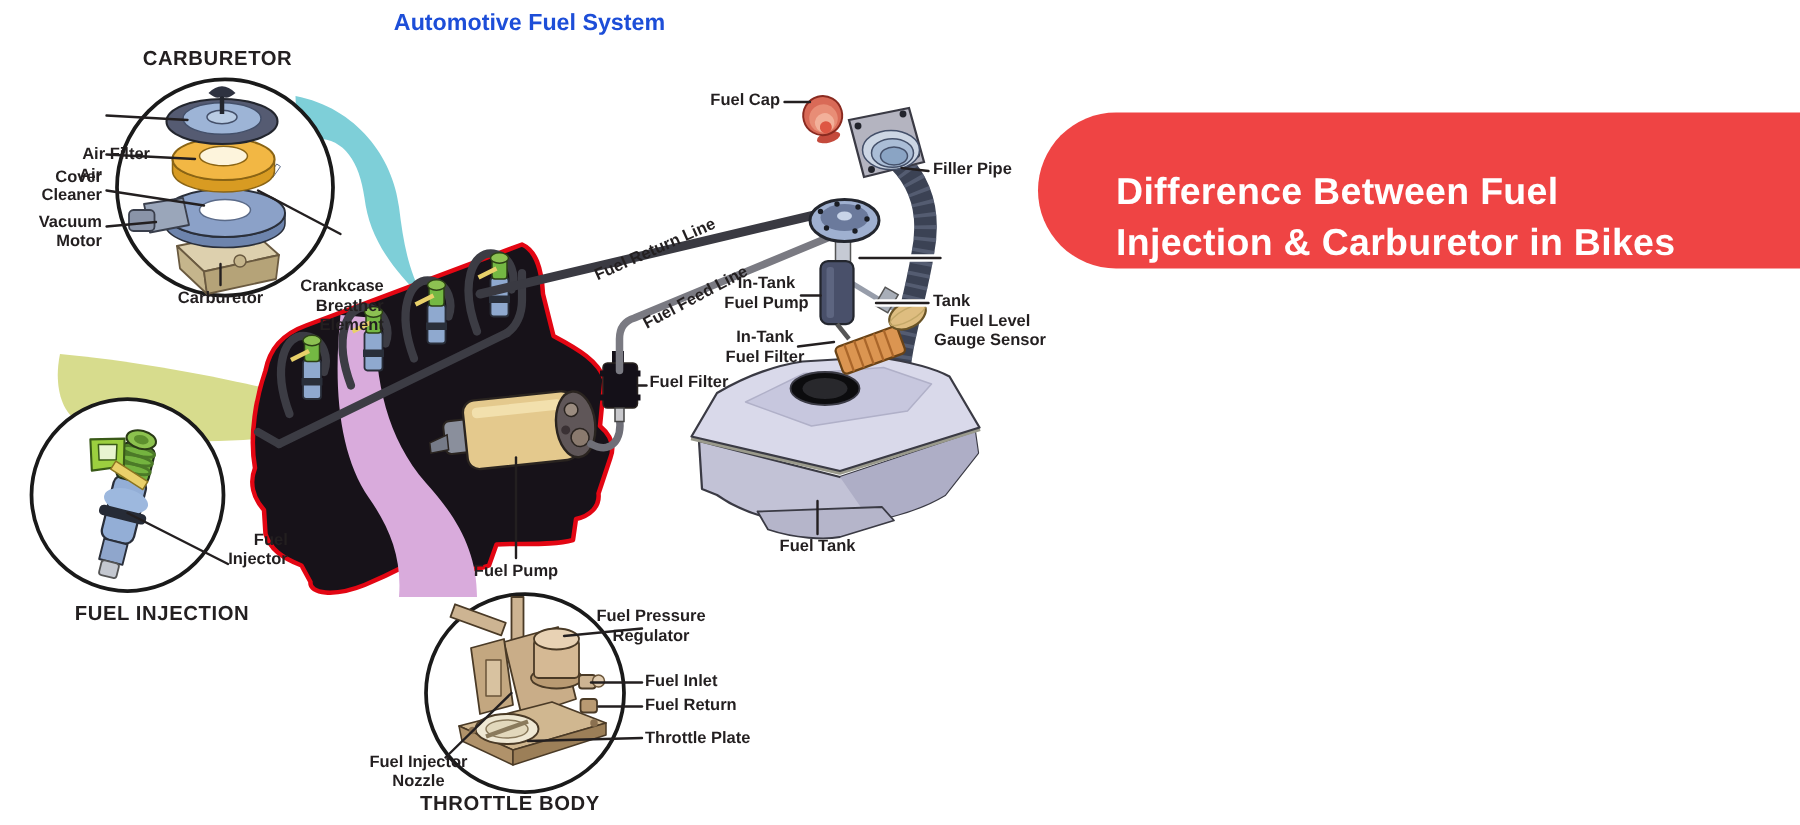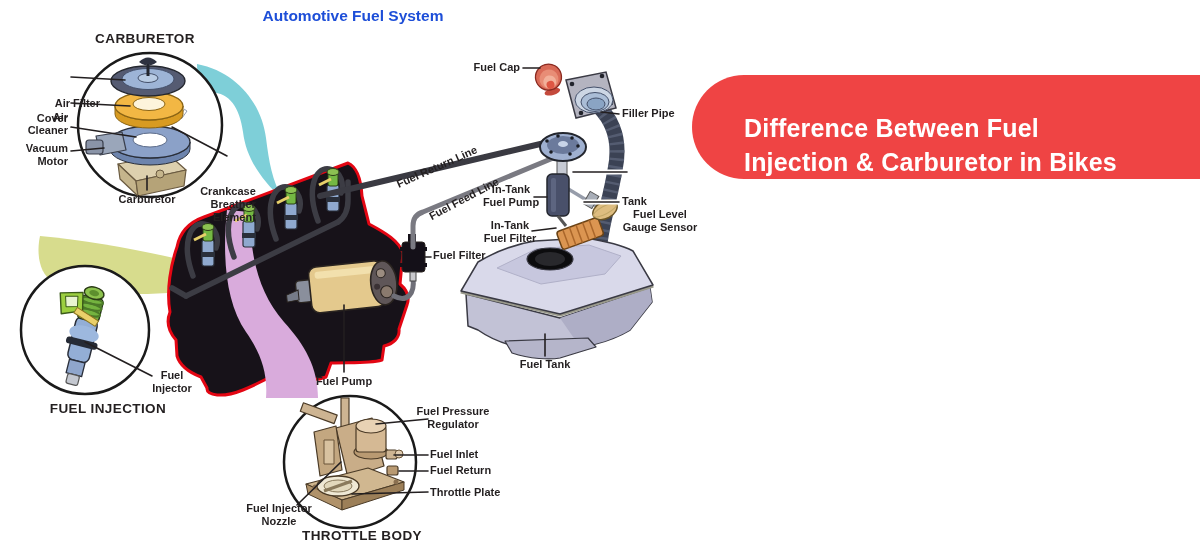--- a/index.html
+++ b/index.html
@@ -271,21 +271,21 @@
       <line x1="428" y1="471" x2="399" y2="471"></line>
       <line x1="428" y1="492" x2="352" y2="494"></line>
       <line x1="297" y1="505" x2="341" y2="462"></line>
     </g>
   </svg>
 
   <div class="lbl title center" style="left:353px; top:7px;">Automotive Fuel System</div>
 
   <div class="lbl heading center" style="left:145px; top:31px;">CARBURETOR</div>
   <div class="lbl heading center" style="left:82px; top:401px;margin-left:26px;">FUEL INJECTION</div>
-  <div class="lbl heading center" style="left:362px; top:528px;">THROTTLE BODY</div>
+  <div class="lbl heading center" style="left:340px; top:528px;">THROTTLE BODY</div>
 
   <div class="lbl right" style="right:1132px; top:71px;margin-top:41px;">Cover</div>
   <div class="lbl right" style="right:1100px; top:97px;">Air Filter</div>
   <div class="lbl right" style="right:1132px; top:111px;">Air
 Cleaner</div>
   <div class="lbl right" style="right:1132px; top:142px;text-align:right;">Vacuum
 Motor</div>
   <div class="lbl center" style="left:147px; top:193px;">Carburetor</div>
   <div class="lbl center" style="left:228px; top:156px; text-align:right;margin-top:29px;">Crankcase
 Breather
@@ -299,24 +299,24 @@
   <div class="lbl center" style="left:660px; top:160px; text-align:center;margin-top:48px;">Fuel Level
 Gauge Sensor</div>
   <div class="lbl" style="left:622px; top:195px;">Tank</div>
   <div class="lbl center" style="left:511px; top:183px; text-align:center;">In-Tank
 Fuel Pump</div>
   <div class="lbl center" style="left:510px; top:219px; text-align:center;">In-Tank
 Fuel Filter</div>
   <div class="lbl" style="left:433px; top:249px;">Fuel Filter</div>
   <div class="lbl center" style="left:545px; top:358px;">Fuel Tank</div>
   <div class="lbl center" style="left:344px; top:375px;">Fuel Pump</div>
-  <div class="lbl center" style="left:172px; top:369px; text-align:center;">Fuel
+  <div class="lbl center" style="left:172px; top:354px; text-align:right;">Fuel
 Injector</div>
 
-  <div class="lbl center" style="left:453px; top:405px; text-align:center;">Fuel Pressure
+  <div class="lbl center" style="left:434px; top:405px; text-align:center;">Fuel Pressure
 Regulator</div>
   <div class="lbl" style="left:430px; top:448px;">Fuel Inlet</div>
   <div class="lbl" style="left:430px; top:464px;">Fuel Return</div>
   <div class="lbl" style="left:430px; top:486px;">Throttle Plate</div>
   <div class="lbl center" style="left:279px; top:502px; text-align:center;">Fuel Injector
 Nozzle</div>
 
   <div id="banner">
     <div class="banner-text">Difference Between Fuel
 Injection &amp; Carburetor in Bikes</div>

